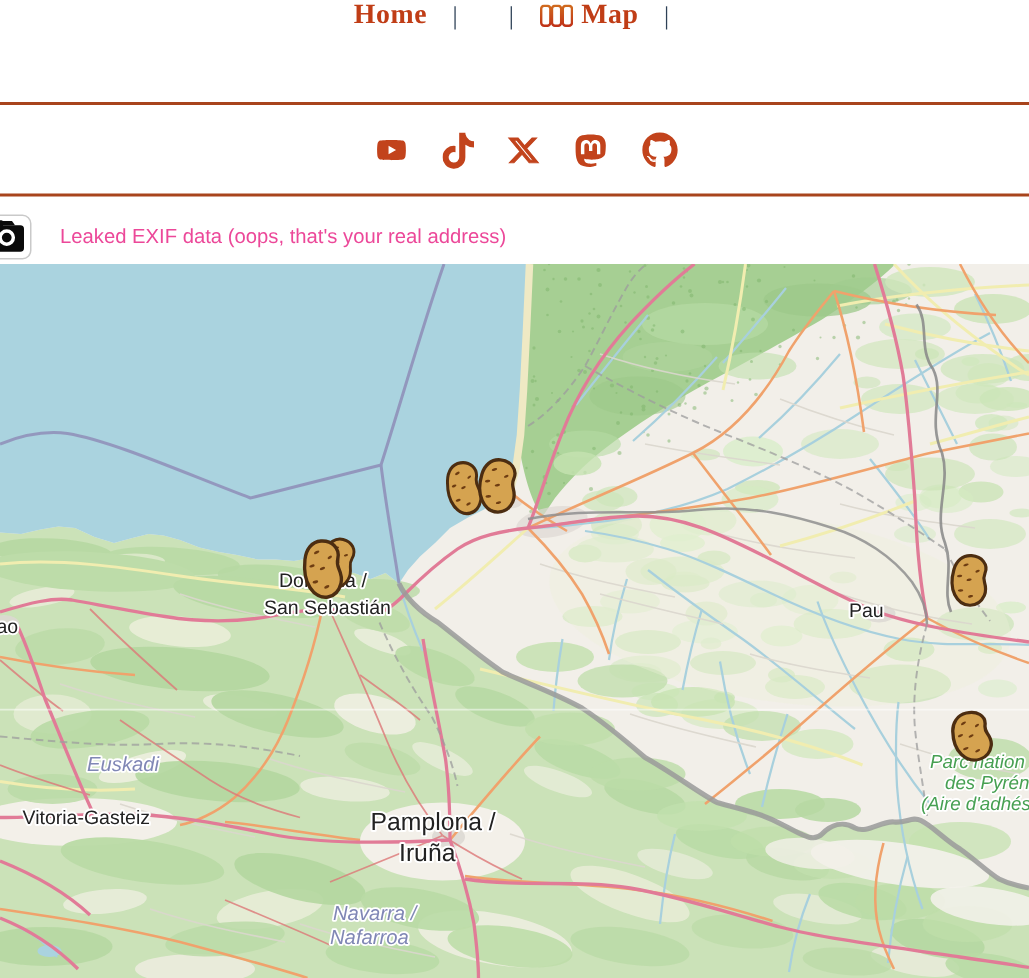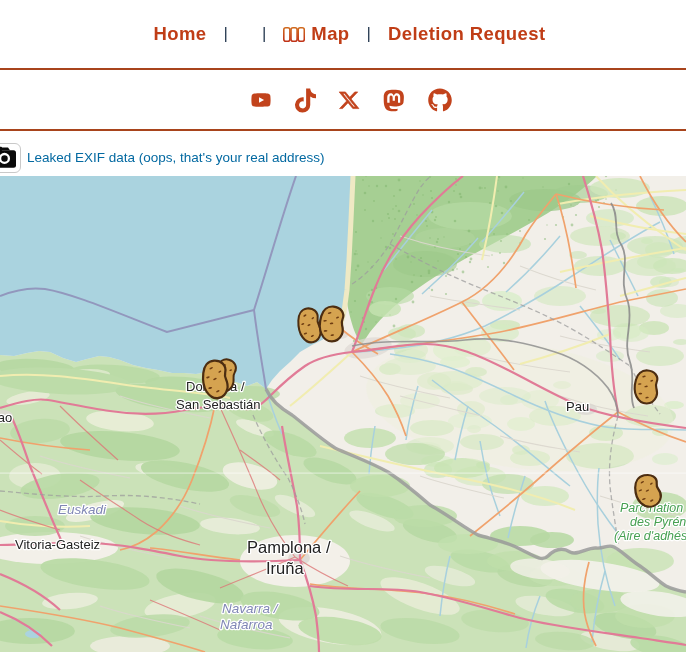--- a/index.html
+++ b/index.html
@@ -1,26 +1,26 @@
 <!DOCTYPE html>
 <html><head>
 <meta charset="utf-8">
 <style>
 html,body{margin:0;padding:0;}
 body{width:686px;height:652px;font-family:"Liberation Sans",sans-serif;background:#fff;overflow:hidden;position:relative;}
-.nav{position:absolute;top:0;left:0;width:686px;height:68px;border-bottom:2px solid #a8441c;display:flex;align-items:center;justify-content:center;}
+.nav{position:absolute;top:0;left:0;width:686px;height:68px;border-bottom:2px solid #a8441c;display:flex;align-items:flex-start;justify-content:center;font-family:Liberation Serif, serif;}
 .nav .inner{display:flex;align-items:center;font-weight:bold;font-size:18.5px;letter-spacing:0.4px;color:#c03d16;padding-left:13px;}
 .nav a{color:#c03d16;text-decoration:none;display:flex;align-items:center;}
 .nav .sep{color:#2e4157;font-weight:normal;font-size:17px;letter-spacing:0;margin:0 17px;}
 .mapico{margin-right:6px;display:block;}
 .social{position:absolute;top:70px;left:0;width:686px;height:59px;border-bottom:2px solid #a8441c;display:flex;align-items:center;justify-content:center;gap:20px;}
 .social svg{display:block;}
 .exif{position:absolute;top:131px;left:0;width:686px;height:45px;}
 .exif .cambox{position:absolute;left:-13px;top:12px;width:34px;height:30px;background:#fff;border:1.5px solid #c9c9c9;border-radius:6px;box-sizing:border-box;}
-.exif .txt{position:absolute;left:27px;top:19px;font-size:13.5px;color:#0369a1;}
+.exif .txt{position:absolute;left:40px;top:19px;font-size:13.5px;color:#ec4899;}
 .map{position:absolute;top:176px;left:0;width:686px;height:476px;}
 </style>
 </head>
 <body>
 <div class="nav">
     <div class="inner">
 <a>Home</a>
       <span class="sep">|</span>
       <span class="sep">|</span>
 <a><svg class="mapico" width="22" height="15" viewBox="0 0 22 15">
@@ -30,21 +30,20 @@
               <stop offset="1" stop-color="#c03318"></stop>
             </linearGradient>
           </defs>
           <g fill="none" stroke="url(#mg)" stroke-width="1.6">
             <rect x="0.8" y="0.8" width="6.1" height="13.4" rx="2"></rect>
             <rect x="8.0" y="0.8" width="6.1" height="13.4" rx="2"></rect>
             <rect x="15.2" y="0.8" width="6.1" height="13.4" rx="2"></rect>
           </g>
         </svg>Map</a>
       <span class="sep">|</span>
-<a>Deletion Request</a>
 </div>
   </div>
 
 <div class="social">
 <svg style="position:absolute;left:247px;top:21px" width="28" height="18" viewBox="0 0 576 512" fill="#c2431c">
       <path d="M549.655 124.083c-6.281-23.65-24.787-42.276-48.284-48.597C458.781 64 288 64 288 64S117.22 64 74.629 75.486c-23.497 6.322-42.003 24.947-48.284 48.597-11.412 42.867-11.412 132.305-11.412 132.305s0 89.438 11.412 132.305c6.281 23.65 24.787 41.5 48.284 47.821C117.22 448 288 448 288 448s170.78 0 213.371-11.486c23.497-6.321 42.003-24.171 48.284-47.821 11.412-42.867 11.412-132.305 11.412-132.305s0-89.438-11.412-132.305zm-317.51 213.508V175.185l142.739 81.205-142.739 81.201z"></path>
     </svg>
 <svg style="position:absolute;left:295px;top:17.5px" width="21" height="25" viewBox="0 0 448 512" fill="#c2431c">
       <path d="M448,209.91a210.06,210.06,0,0,1-122.77-39.25V349.38A162.55,162.55,0,1,1,185,188.31V278.2a74.62,74.62,0,1,0,52.23,71.18V0l88,0a121.18,121.18,0,0,0,1.86,22.17h0A122.18,122.18,0,0,0,381,102.39a121.43,121.43,0,0,0,67,20.14Z"></path>
     </svg>

